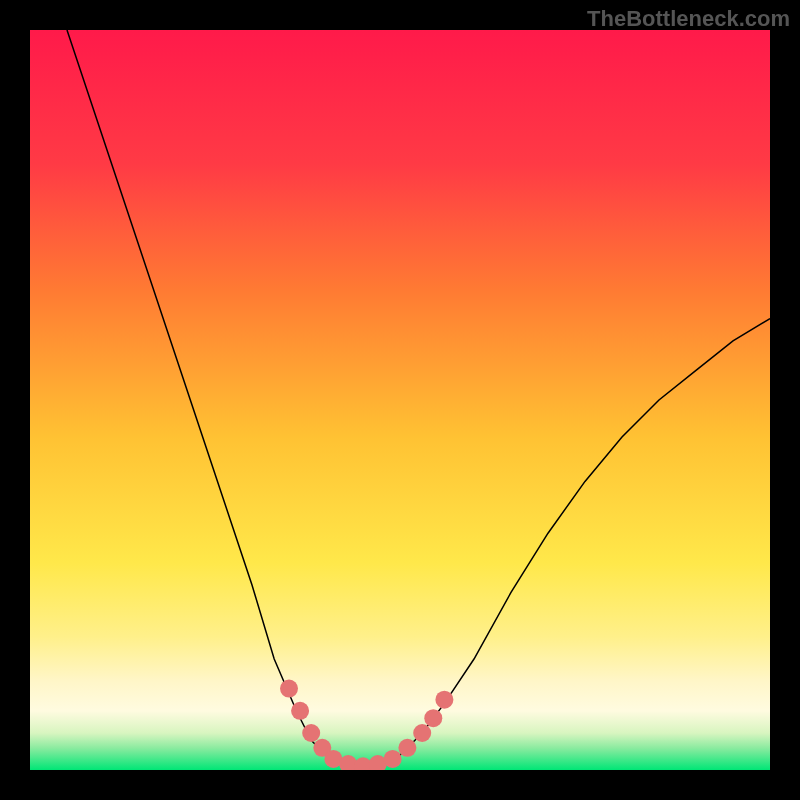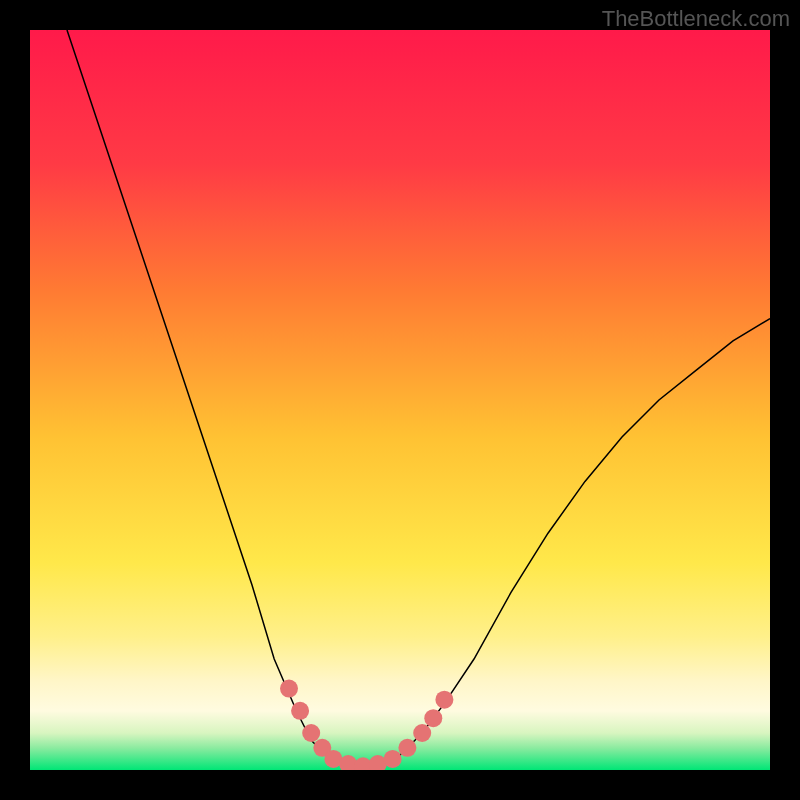--- a/index.html
+++ b/index.html
@@ -17,21 +17,21 @@
     left: 30px;
     width: 740px;
     height: 740px;
   }
   .watermark {
     position: absolute;
     top: 6px;
     right: 10px;
     color: #555;
     font-size: 22px;
-    font-weight: normal;
+    font-weight: bold;
     z-index: 10;
   }
   svg {
     display: block;
   }
 </style>
 </head>
 <body>
 
 <div class="watermark">TheBottleneck.com</div>

